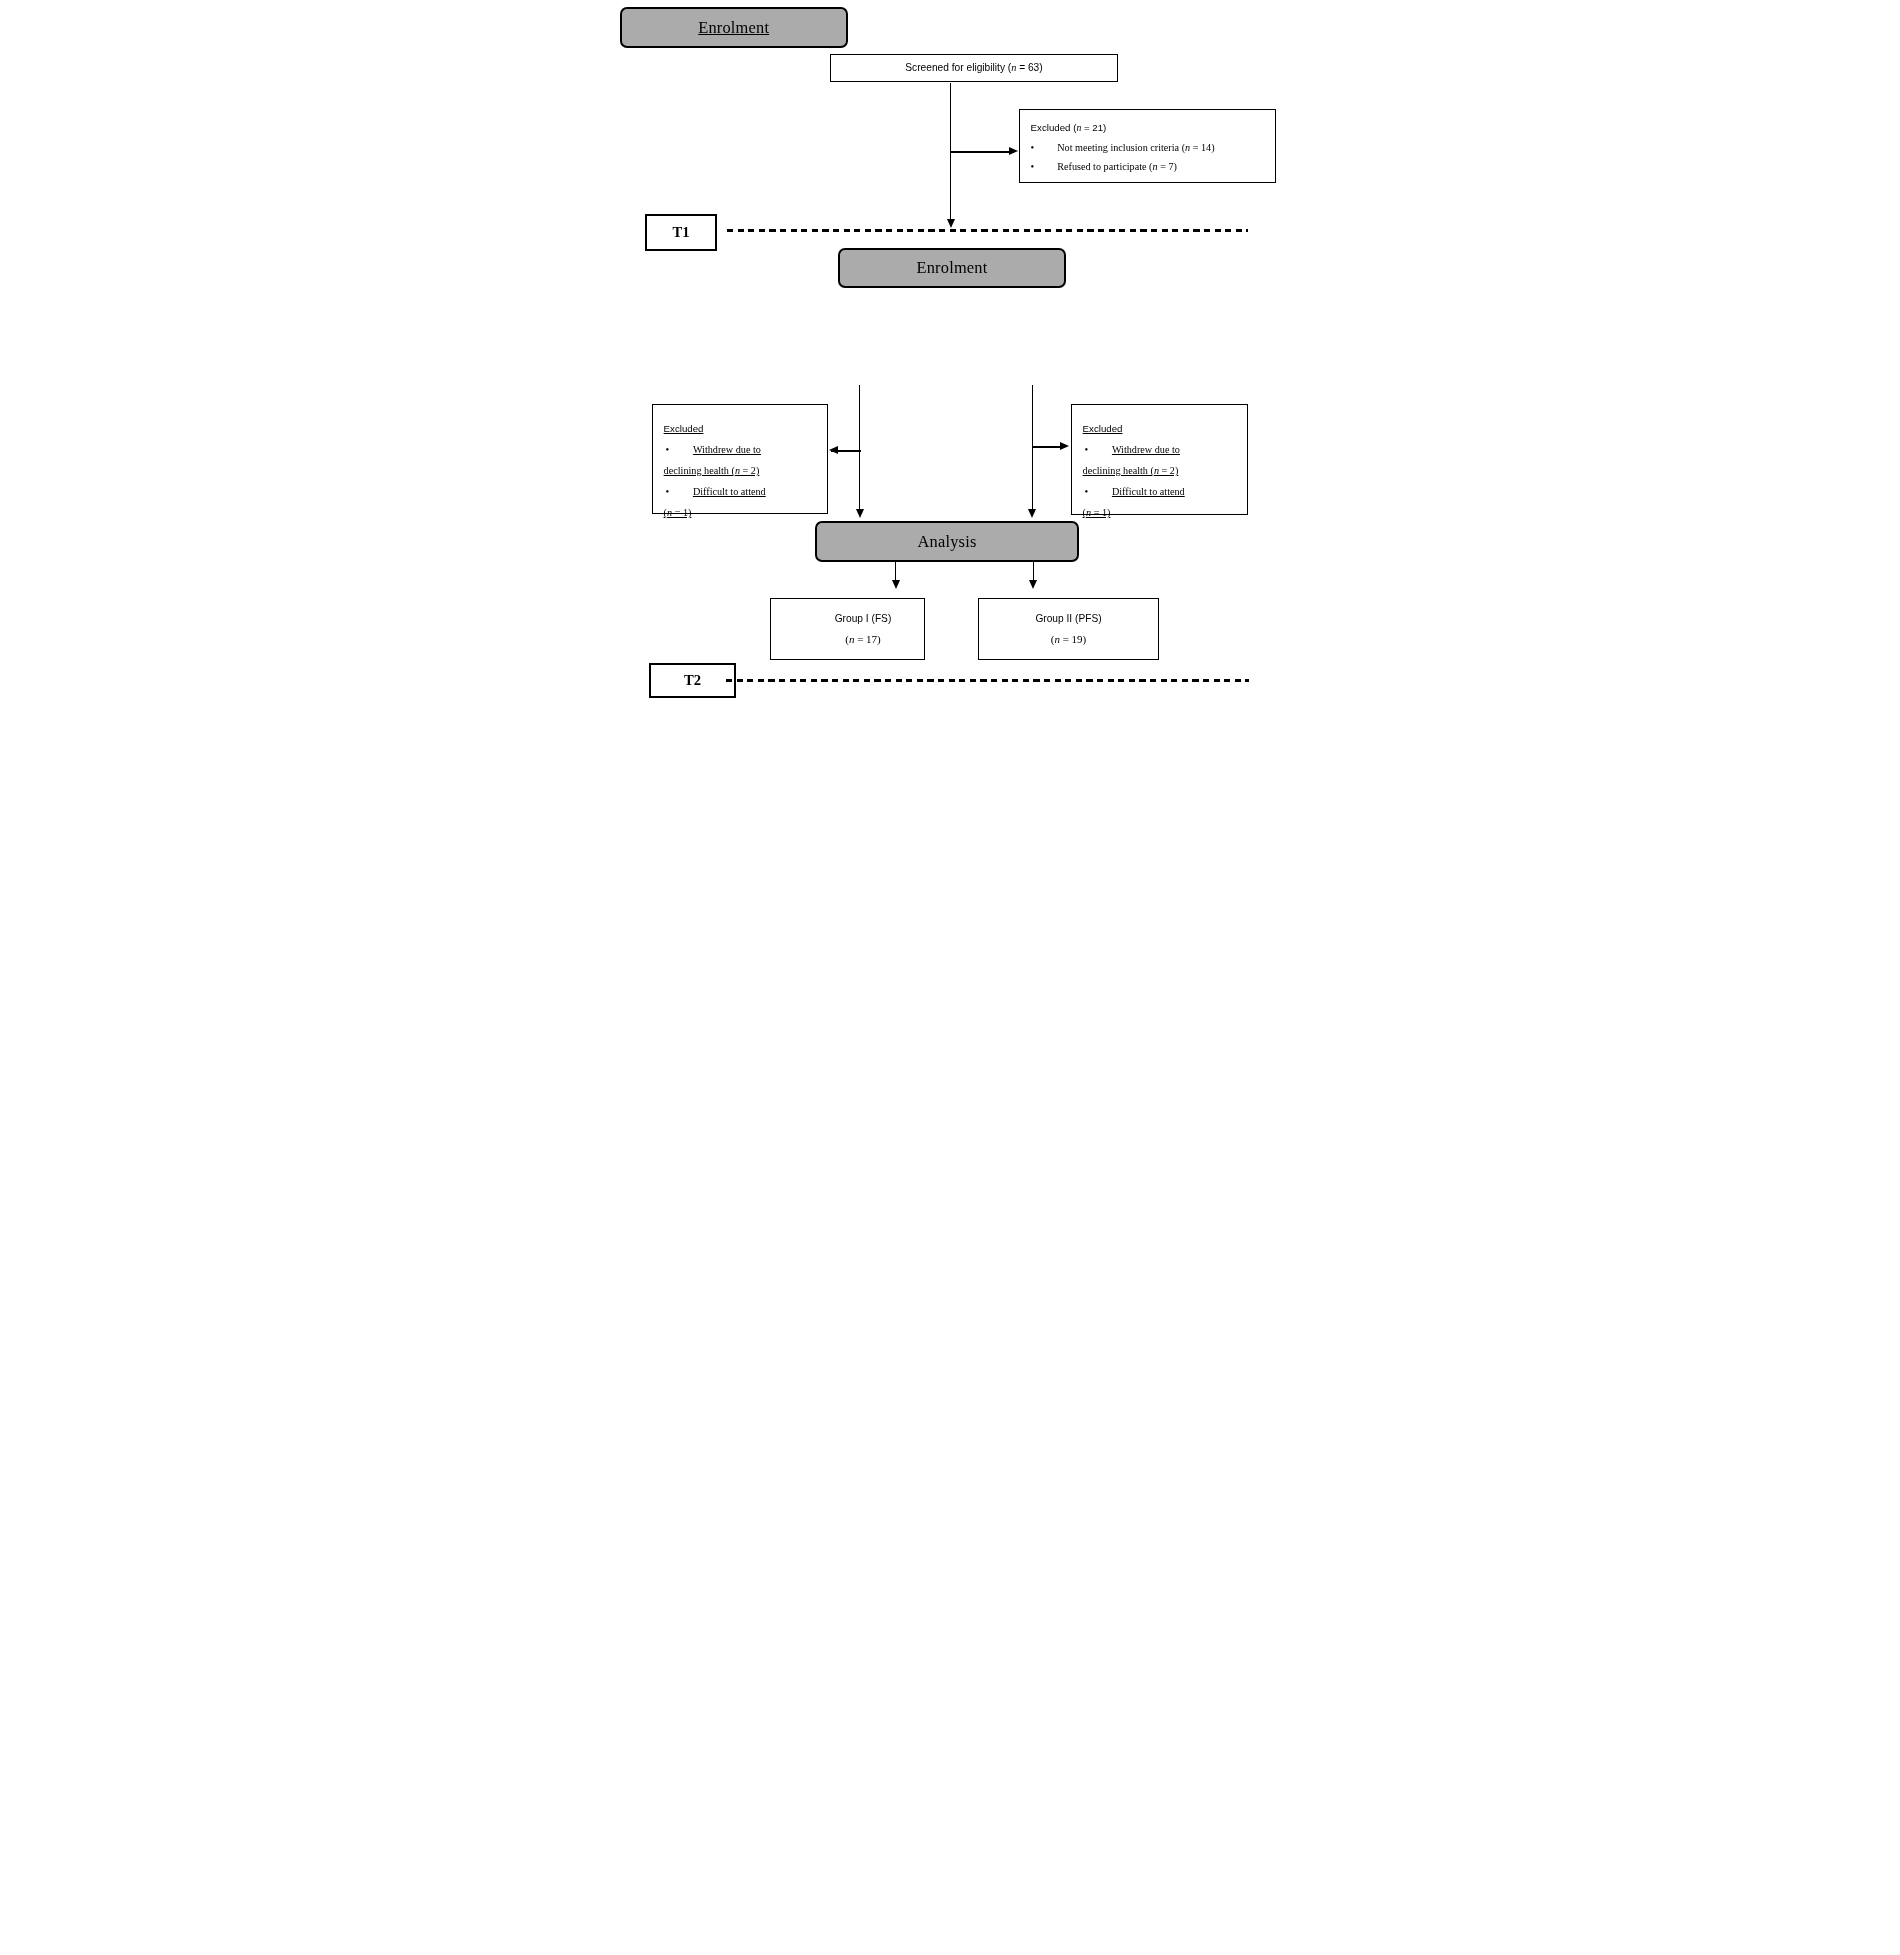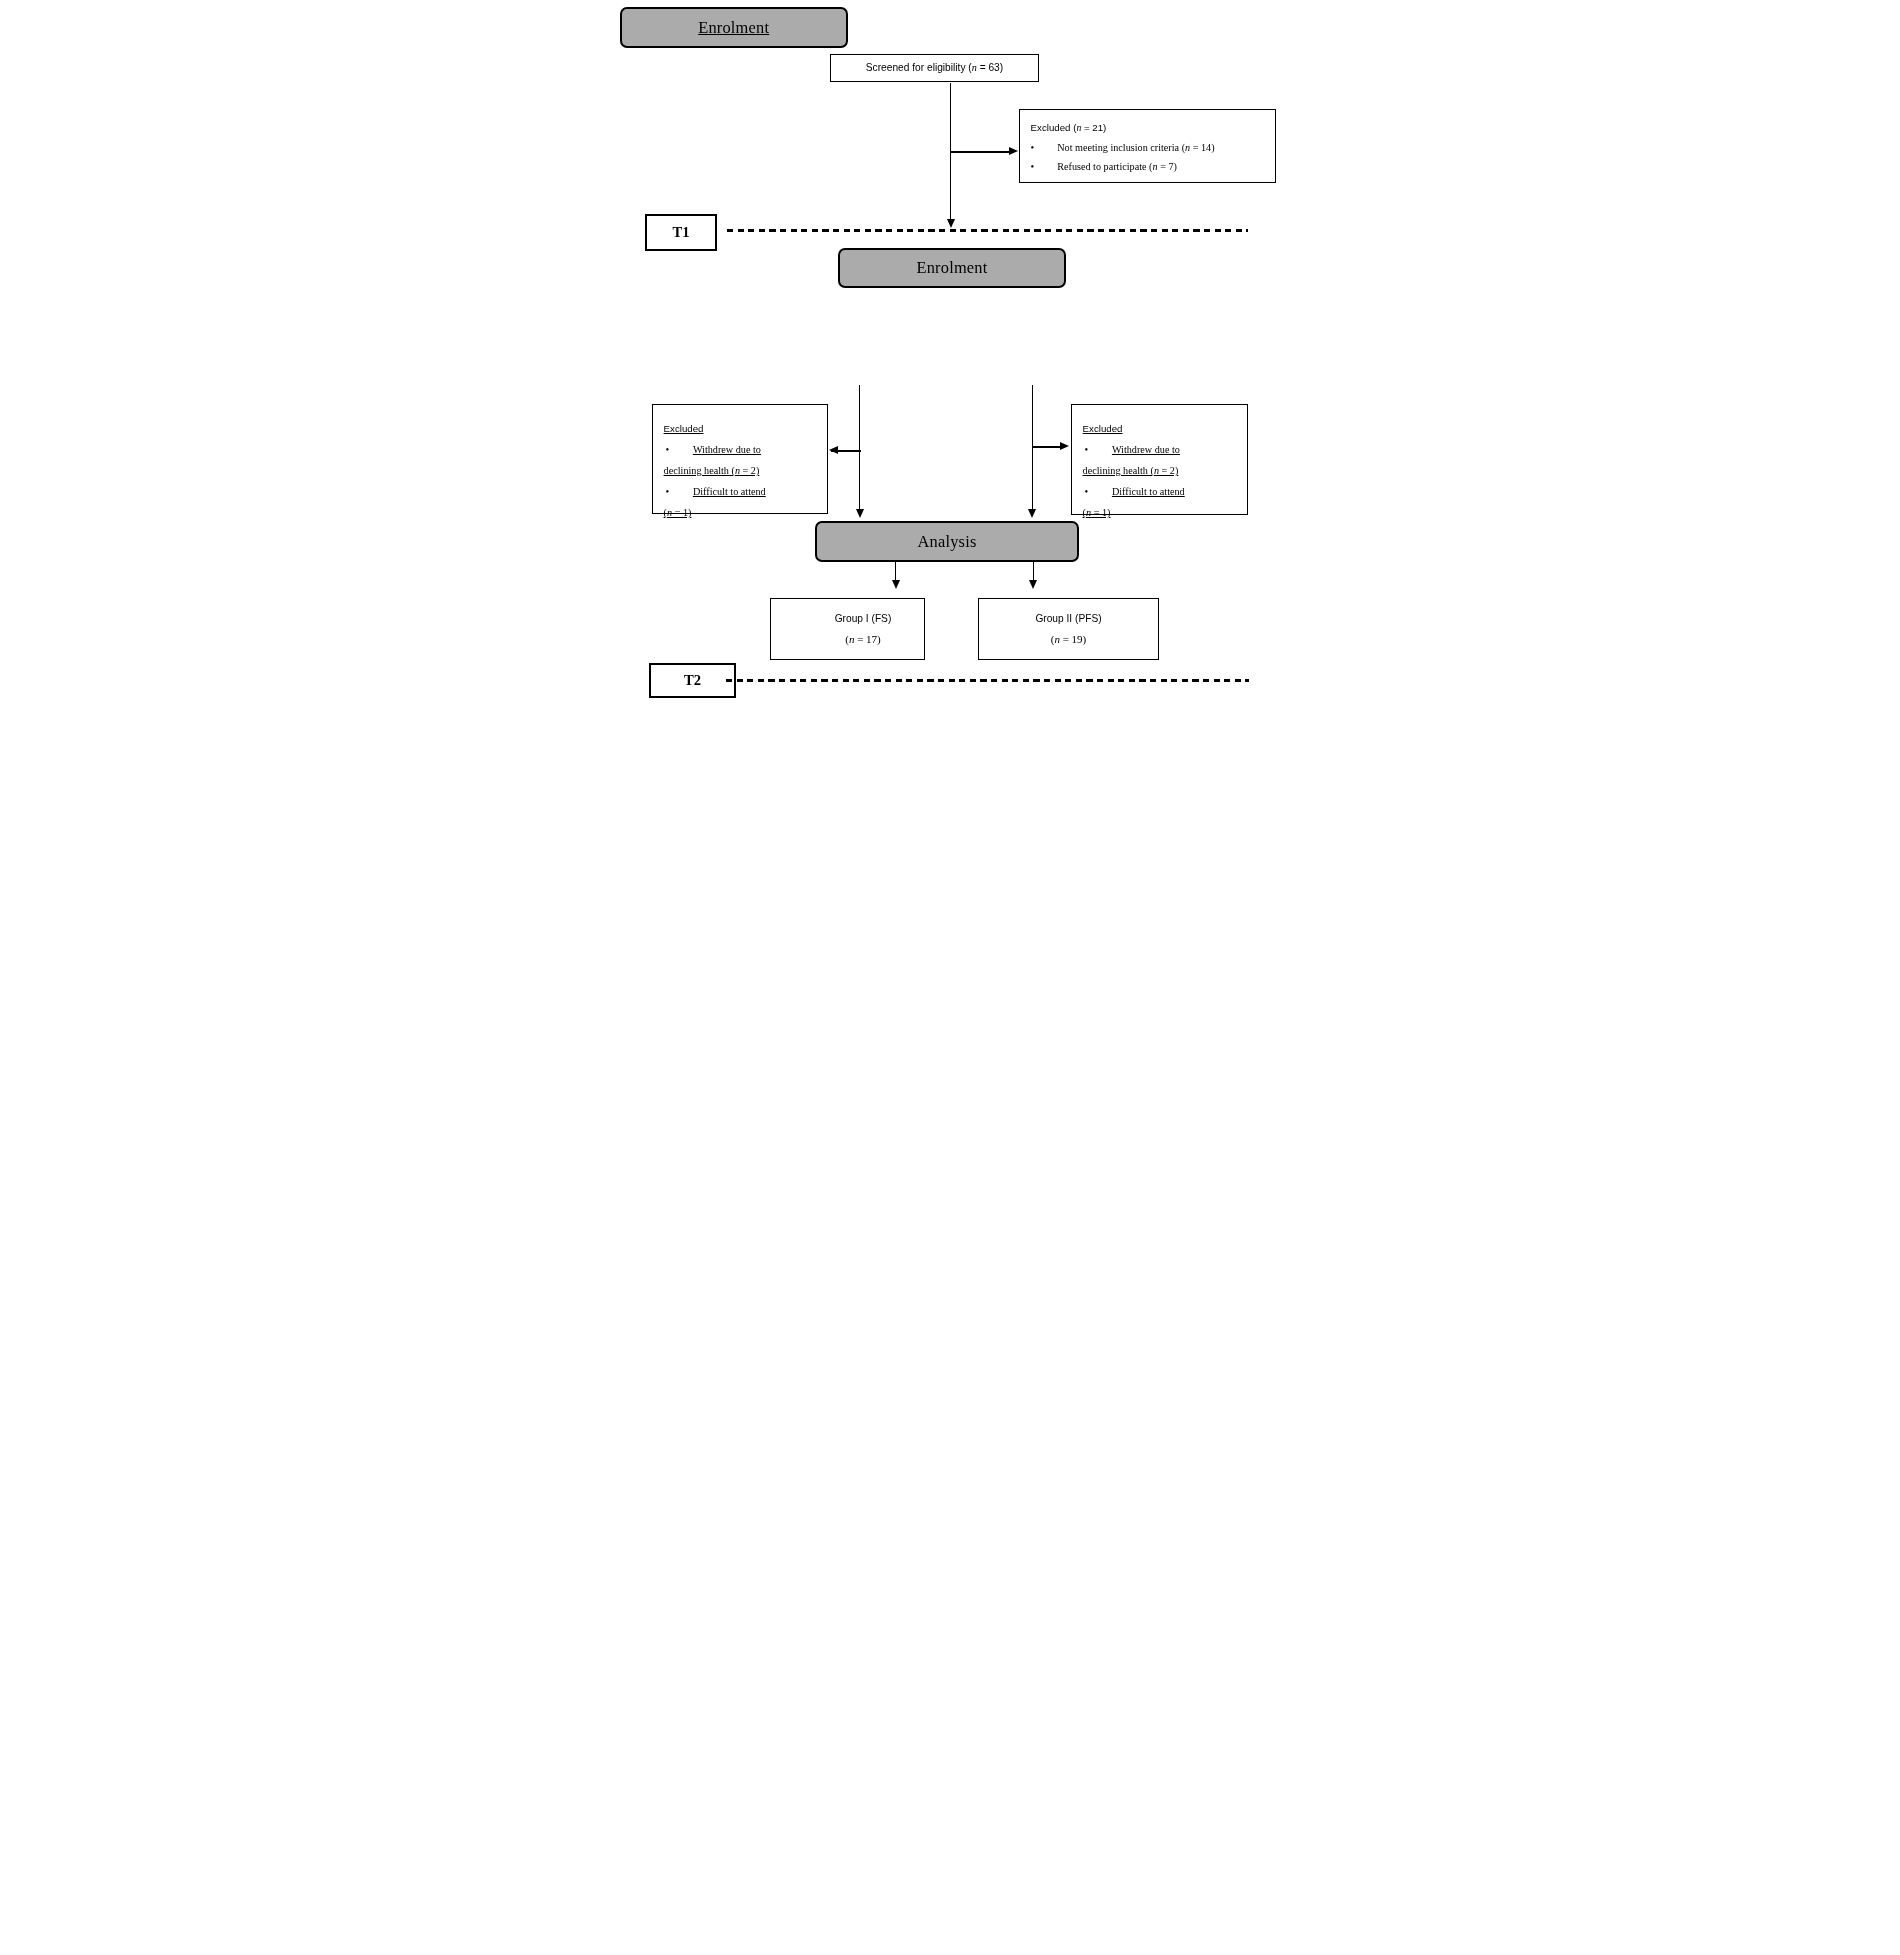--- a/index.html
+++ b/index.html
@@ -89,21 +89,21 @@
 </style>
 </head>
 <body>
 
 <div id="canvas" style="background: rgb(255, 255, 255);">
 
   <div class="box stage" style="left:9.7px; top:7px; width:228px; height:41px;text-decoration:underline;">
     <span>Enrolment</span>
   </div>
 
-  <div class="box center-lines" style="left:220px; top:54px; width:209px; height:28px;">
+  <div class="box center-lines" style="left:220px; top:54px; width:288px; height:28px;">
     <span class="sans-line">Screened for eligibility (<i class="nv">n</i> = 63)</span>
   </div>
 
   <div class="vline" style="left:340px; top:83px; height:137px;"></div>
   <div class="arrow arr-down" style="left:337px; top:219px;"></div>
 
   <div class="hline" style="left:341px; top:151px; width:59px;"></div>
   <div class="arrow arr-right" style="left:399px; top:147px;"></div>
 
   <div class="box excl excl-top" style="left:409px; top:109px; width:257px; height:74px;">

